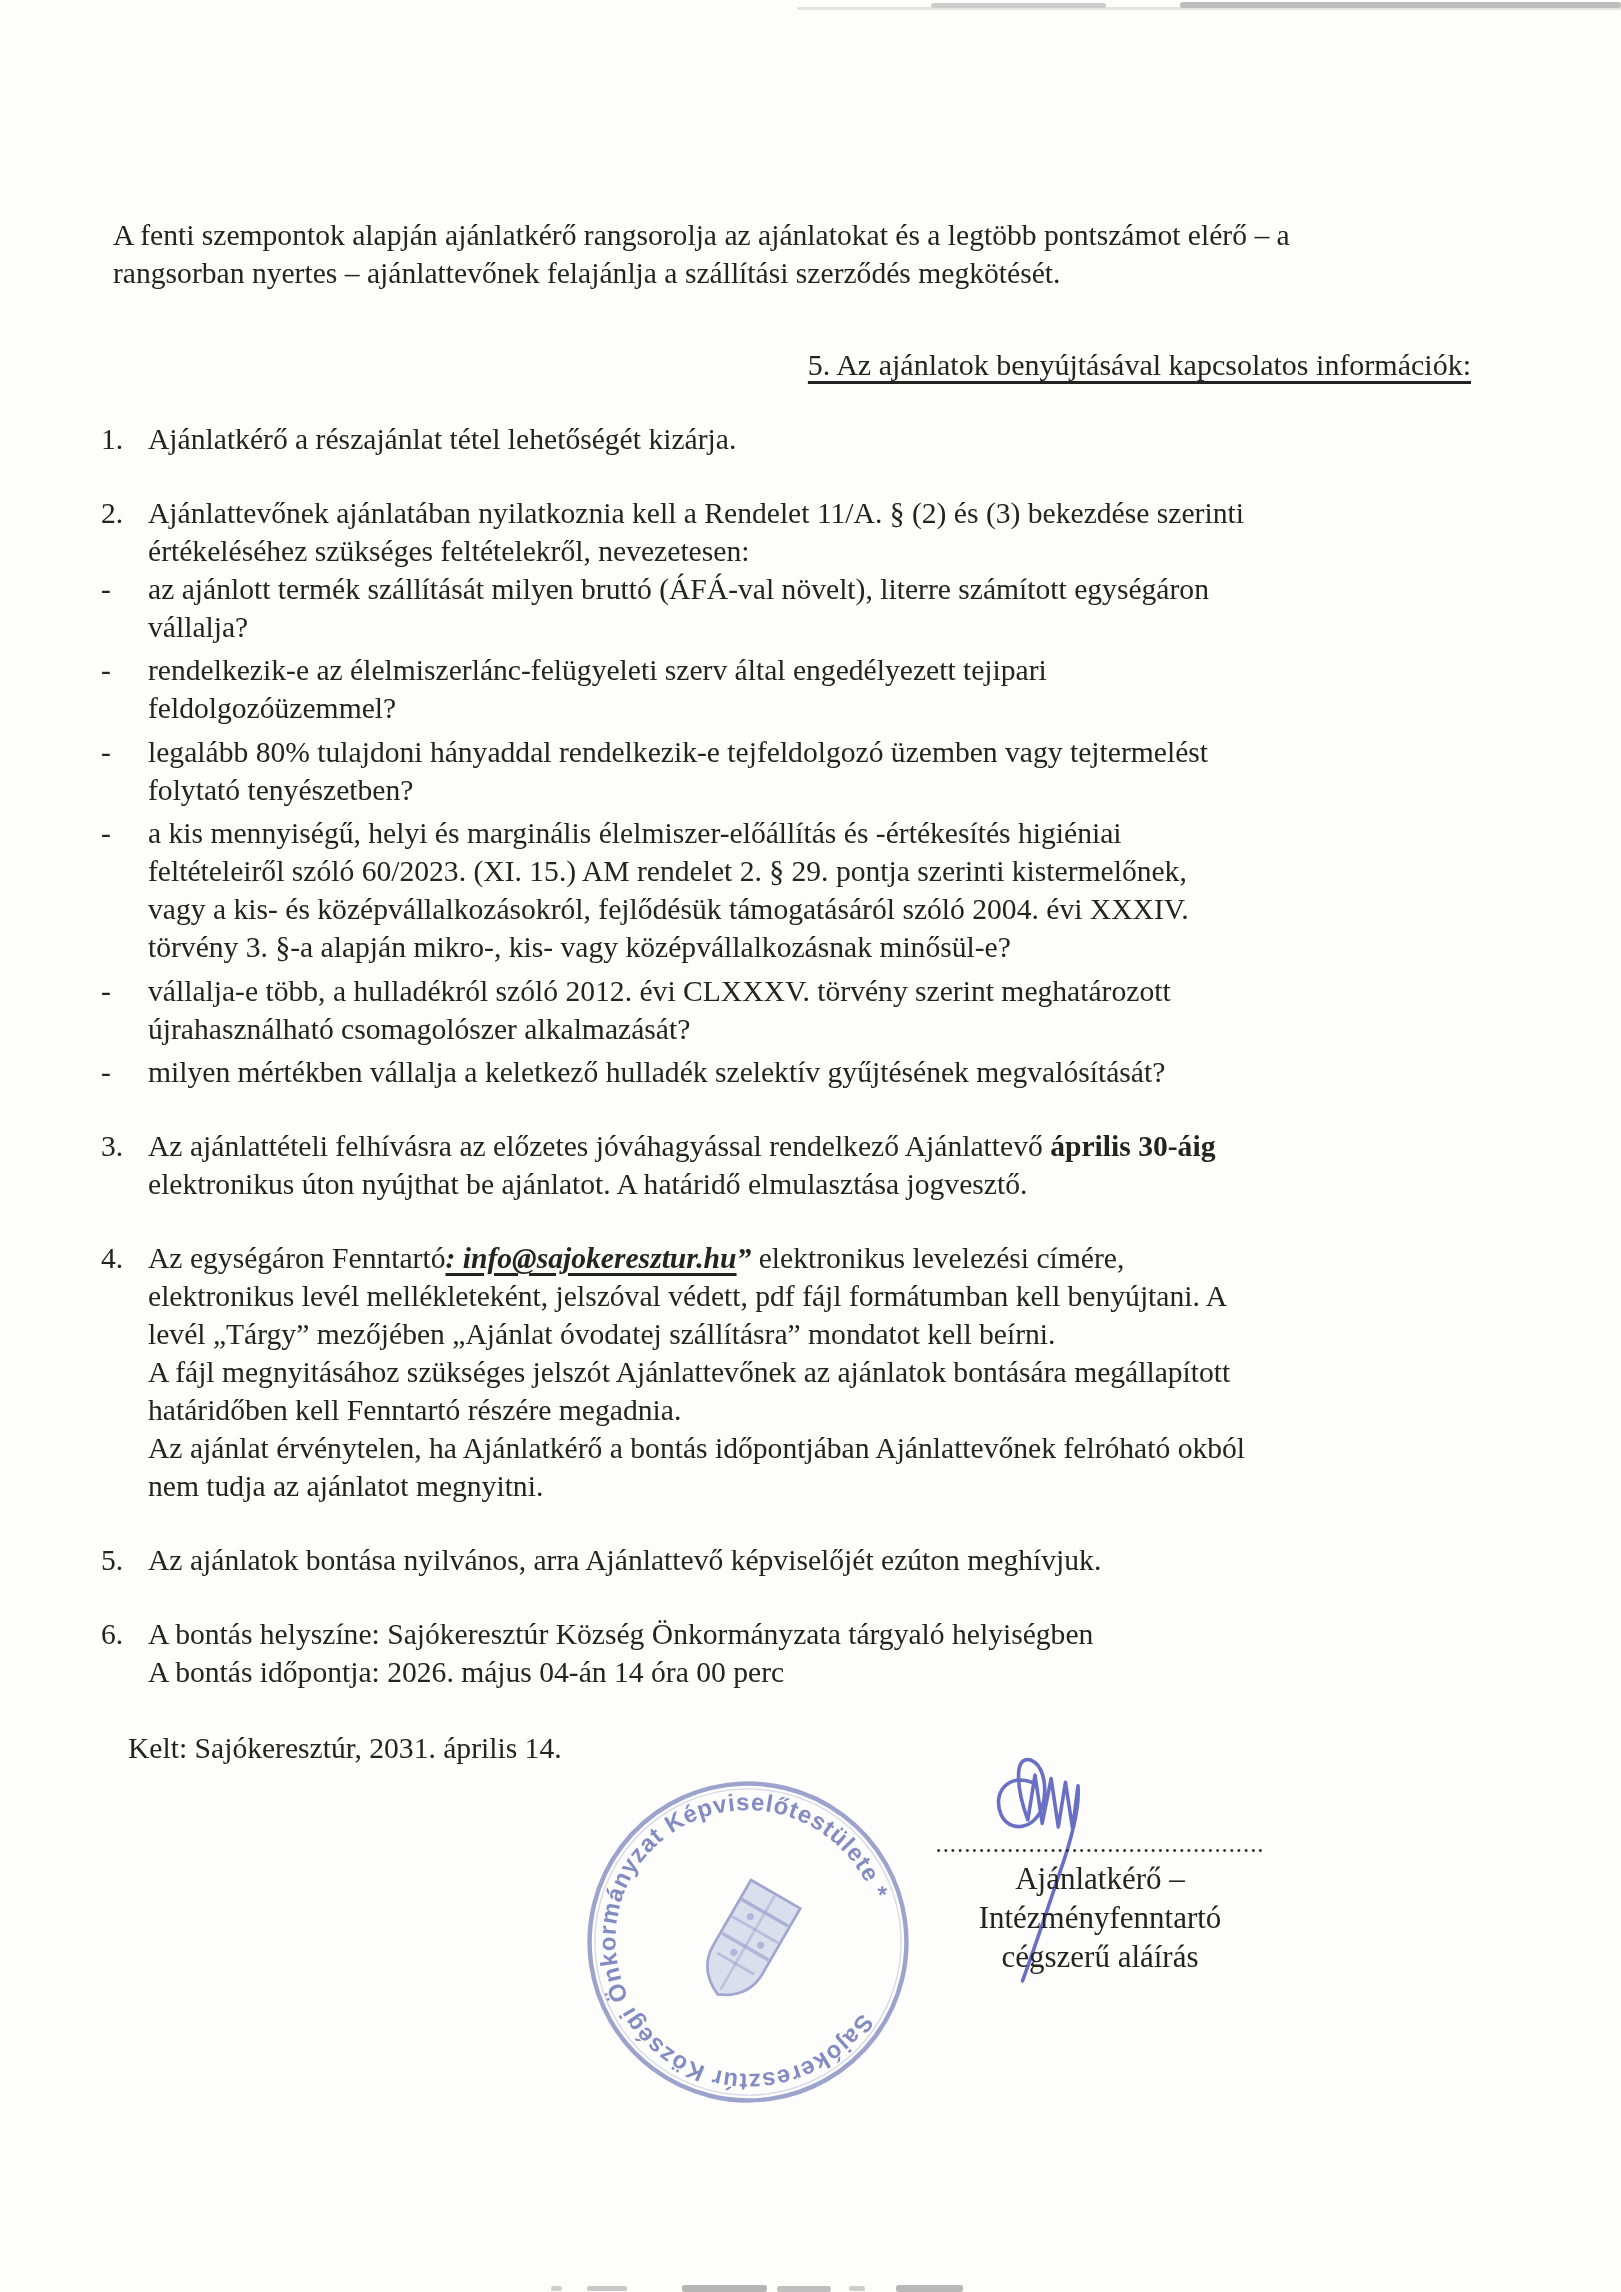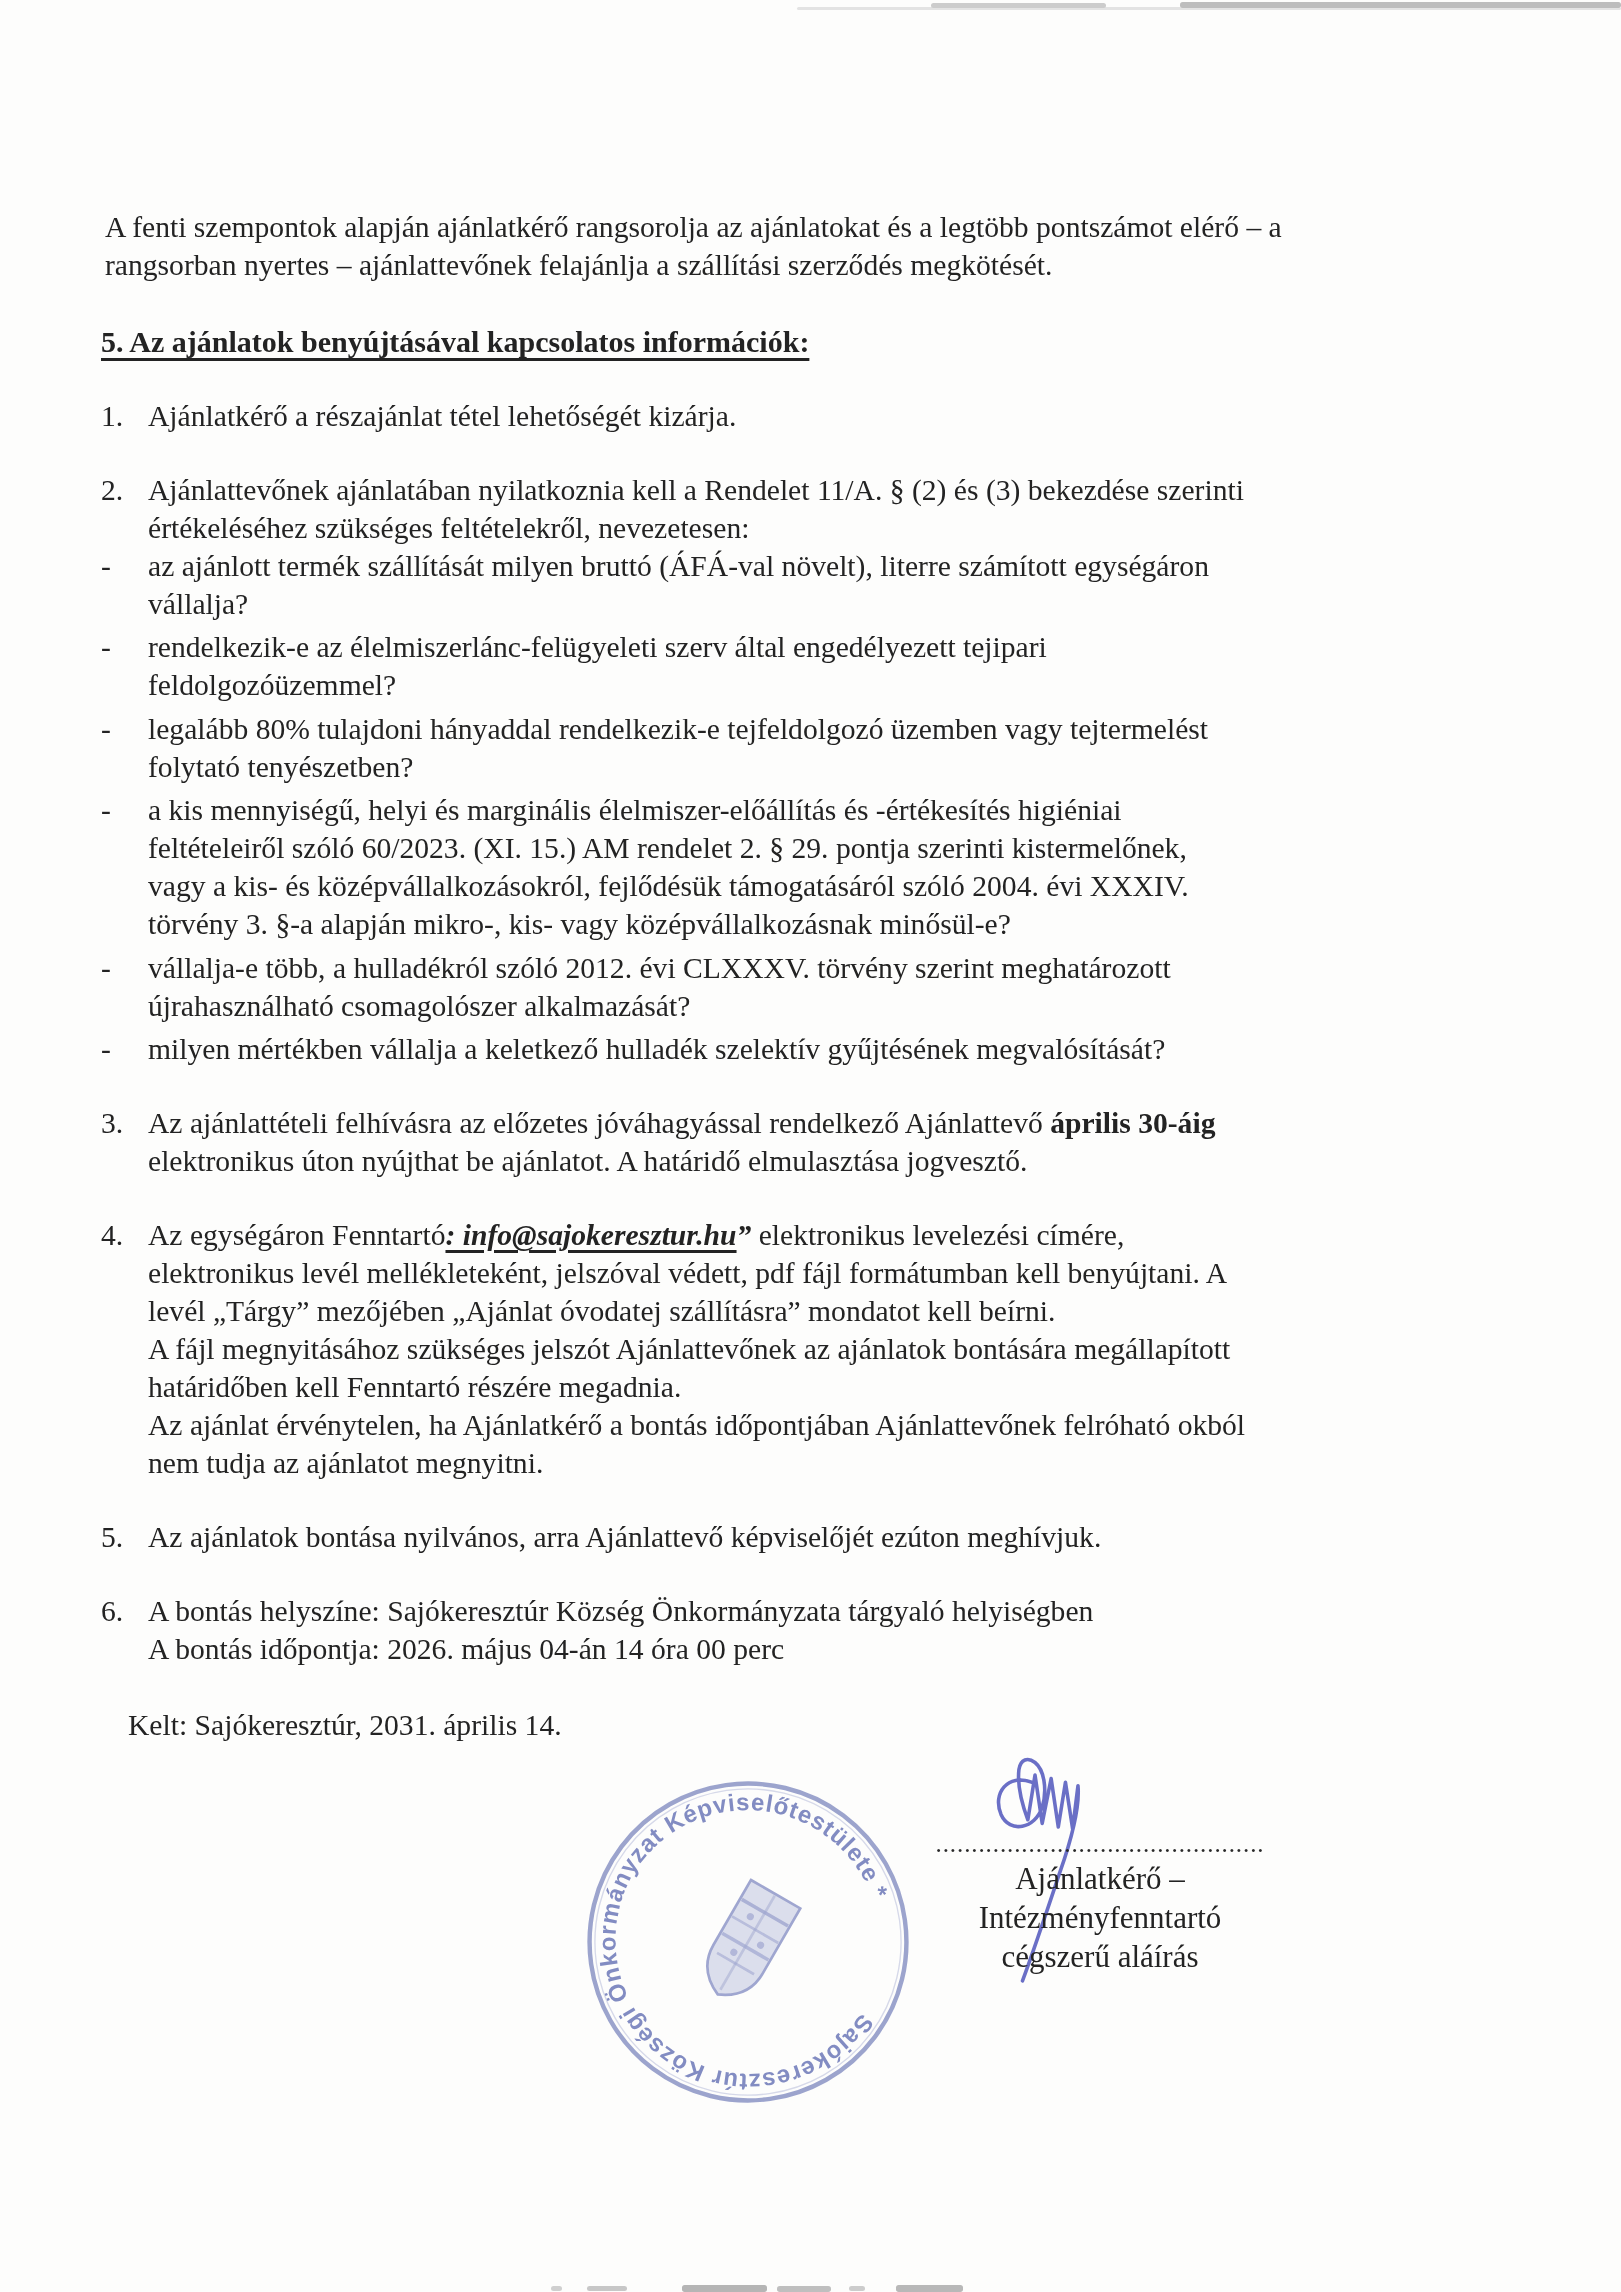--- a/index.html
+++ b/index.html
@@ -4,22 +4,22 @@
 <style>
   html,body { margin:0; padding:0; }
   body {
     width:1621px; height:2293px; position:relative;
     background:#fdfdfc; overflow:hidden;
     font-family:"Liberation Serif", serif; color:#232323;
   }
   .artifact { position:absolute; border-radius:2.7px; }
 
   .content { position:absolute; left:101px; top:204px; width:1370px; font-size:29.6px; line-height:38px; }
-  .intro { white-space:pre-wrap; margin:4px; }
-  .heading { margin:39px 0 0 0; font-size:30px; font-weight:bold; }
+  .intro { white-space:pre-wrap; margin:12px; }
+  .heading { margin:54px 0 0 0; font-size:30px; font-weight:normal;text-align:right; }
   .heading span { text-decoration:underline; text-decoration-thickness:2.7px; text-underline-offset:6.3px; }
   .list { margin-top:36px; }
   .row { display:flex; margin-top:36px; }
   .row.first { margin-top:0; }
   .row.dash { margin-top:5.4px; }
   .row.dash-first { margin-top:0; }
   .marker { flex:0 0 47px; }
   .li-text { width:1238px; white-space:pre-wrap; }
   .seg-bold { font-weight:700;text-align:center; }
   .seg-boldItalic { font-weight:700; font-style:italic; }

